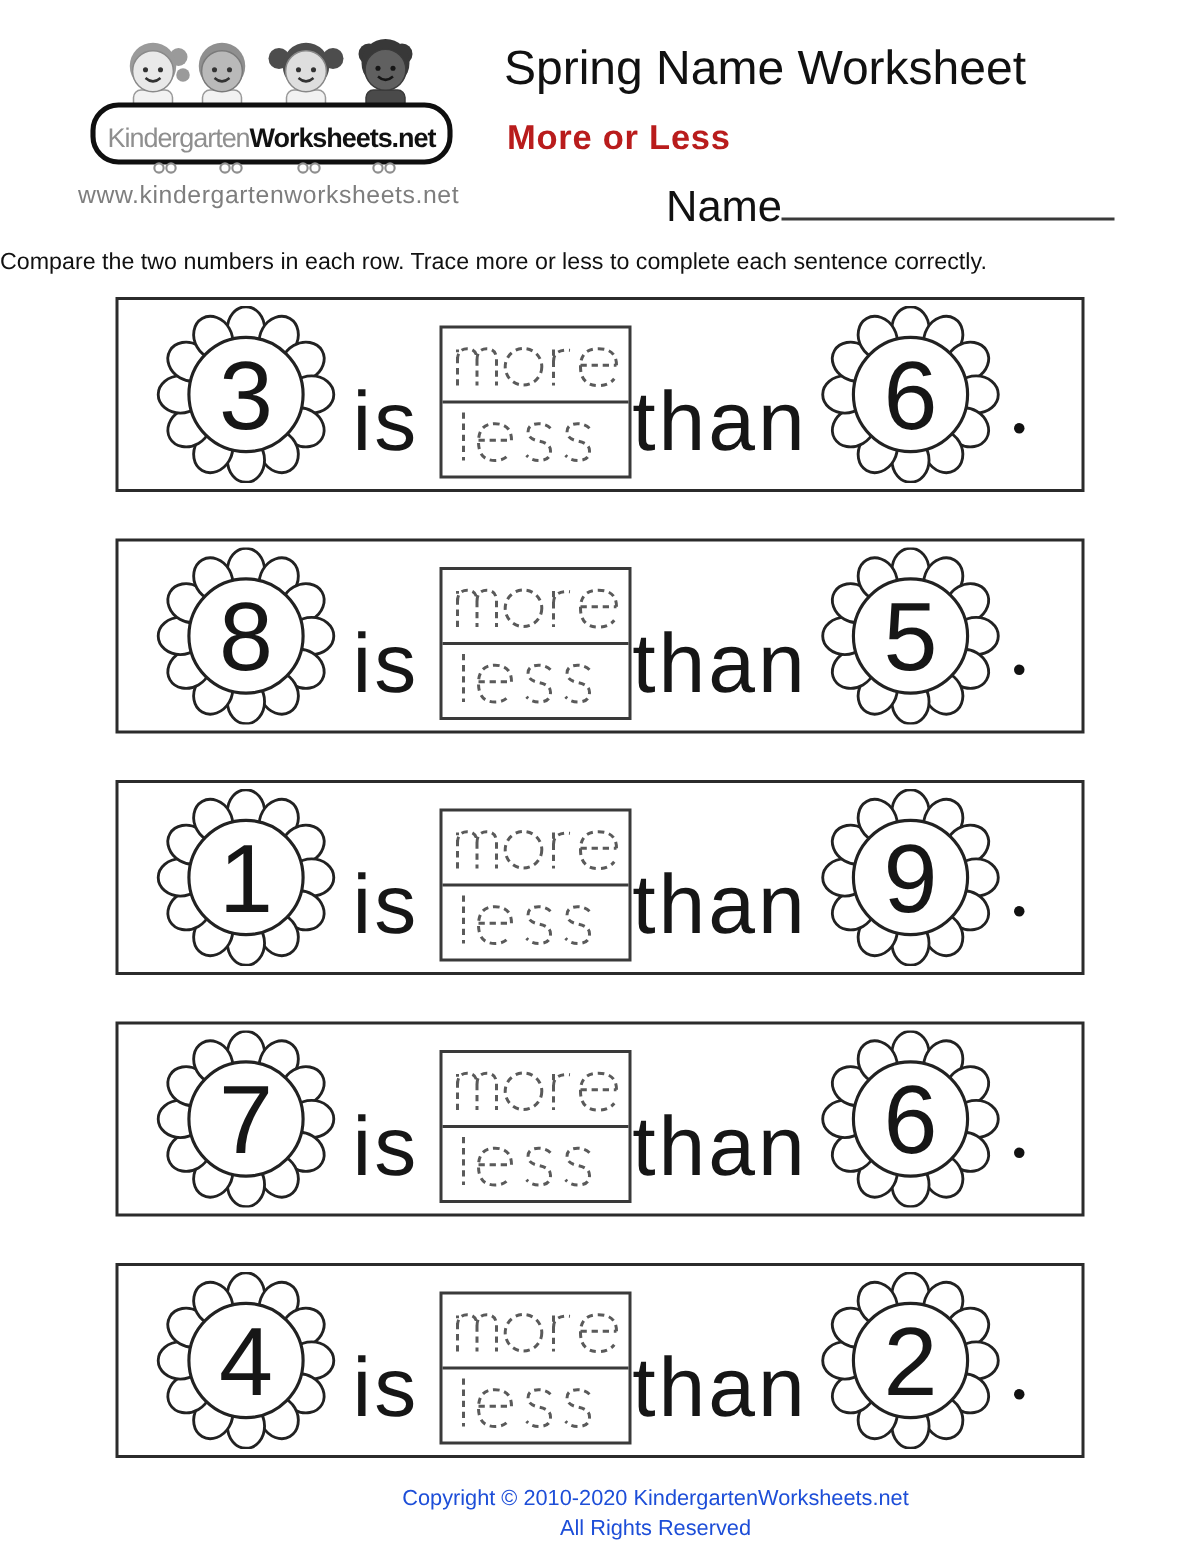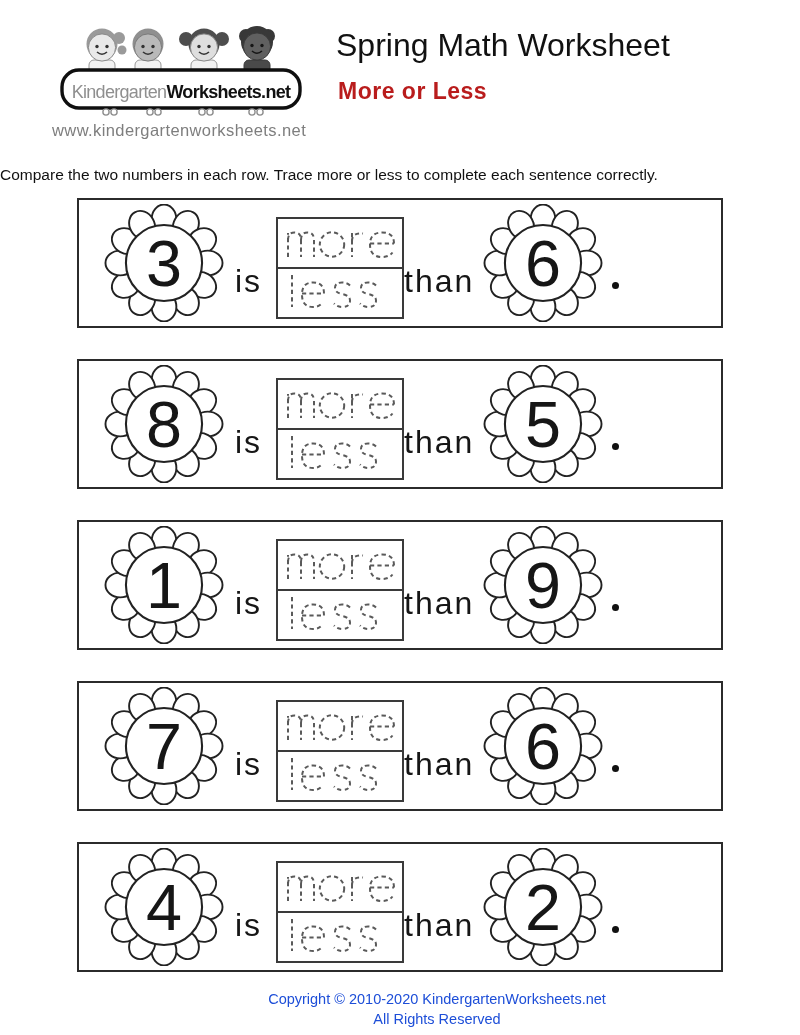--- a/index.html
+++ b/index.html
@@ -21,21 +21,21 @@
 
   
   .rows{position:absolute;left:77px;top:198px;width:646px;}
   .row{box-sizing:border-box;width:646px;height:130px;border:2.2px solid #2b2b2b;
        margin-bottom:31px;display:flex;align-items:center;background:#fff;}
   .row:last-child{margin-bottom:0;}
 
   .flower{flex:none;width:126px;height:118px;}
   .flower.left{margin-left:22px;}
   .flower.right{margin-left:6px;}
-  .word{font-size:32px;letter-spacing:2px;color:#161616;line-height:1;margin-top:36px;white-space:nowrap;}
+  .word{font-size:56px;letter-spacing:2px;color:#161616;line-height:1;margin-top:36px;white-space:nowrap;}
   .w-is{margin-left:8px;}
   .w-than{}
 
   .trace{flex:none;box-sizing:border-box;width:128px;height:102px;border:2.2px solid #3a3a3a;
          margin-left:14px;margin-top:10px;display:flex;flex-direction:column;background:#fff;}
   .trace-half{flex:1;min-height:0;}
   .trace-half.top{border-bottom:2.2px solid #3a3a3a;}
   .trace-half svg{display:block;width:100%;height:100%;}
   .trace-stroke{fill:none;stroke:#5a5a5a;stroke-width:2;stroke-dasharray:4.2 3.2;stroke-linecap:butt;}
 
@@ -104,22 +104,23 @@
       <circle cx="94" cy="104" r="3.1"></circle>
         <circle cx="102" cy="104" r="3.1"></circle>
       <circle cx="146" cy="104" r="3.1"></circle>
         <circle cx="154" cy="104" r="3.1"></circle>
       <circle cx="196" cy="104" r="3.1"></circle>
         <circle cx="204" cy="104" r="3.1"></circle>
     </g>
   </svg>
   <div class="logo-url">www.kindergartenworksheets.net</div>
 
-  <div class="title">Spring Math Worksheet</div>
+  <div class="title">Spring Name Worksheet</div>
   <div class="subtitle">More or Less</div>
+  <div class="name-line"><span>Name</span><span class="name-rule"></span></div>
 
   <div class="instructions">Compare the two numbers in each row. Trace more or less to complete each sentence correctly.</div>
 
   <div class="rows">
   <div class="row">
     <svg class="flower left" viewBox="0 0 132 124">
       <g>
         <ellipse class="petal" cx="66" cy="16" rx="13" ry="15.5"></ellipse>
         <ellipse class="petal" cx="66" cy="16" rx="13" ry="15.5" transform="rotate(30 66 62)"></ellipse>
         <ellipse class="petal" cx="66" cy="16" rx="13" ry="15.5" transform="rotate(60 66 62)"></ellipse>

